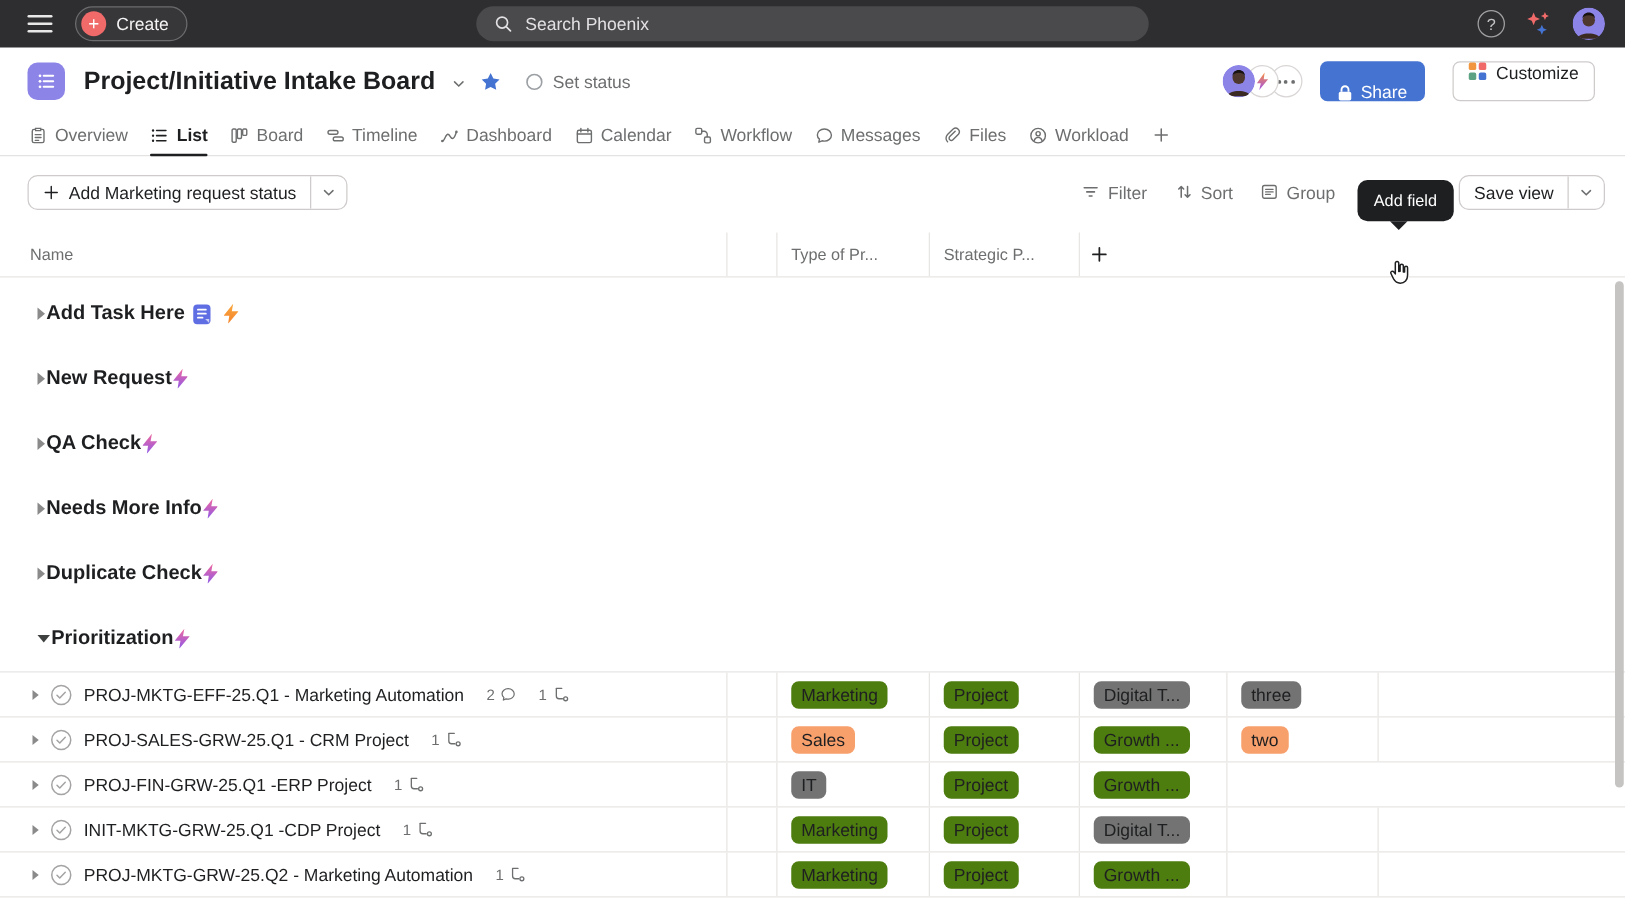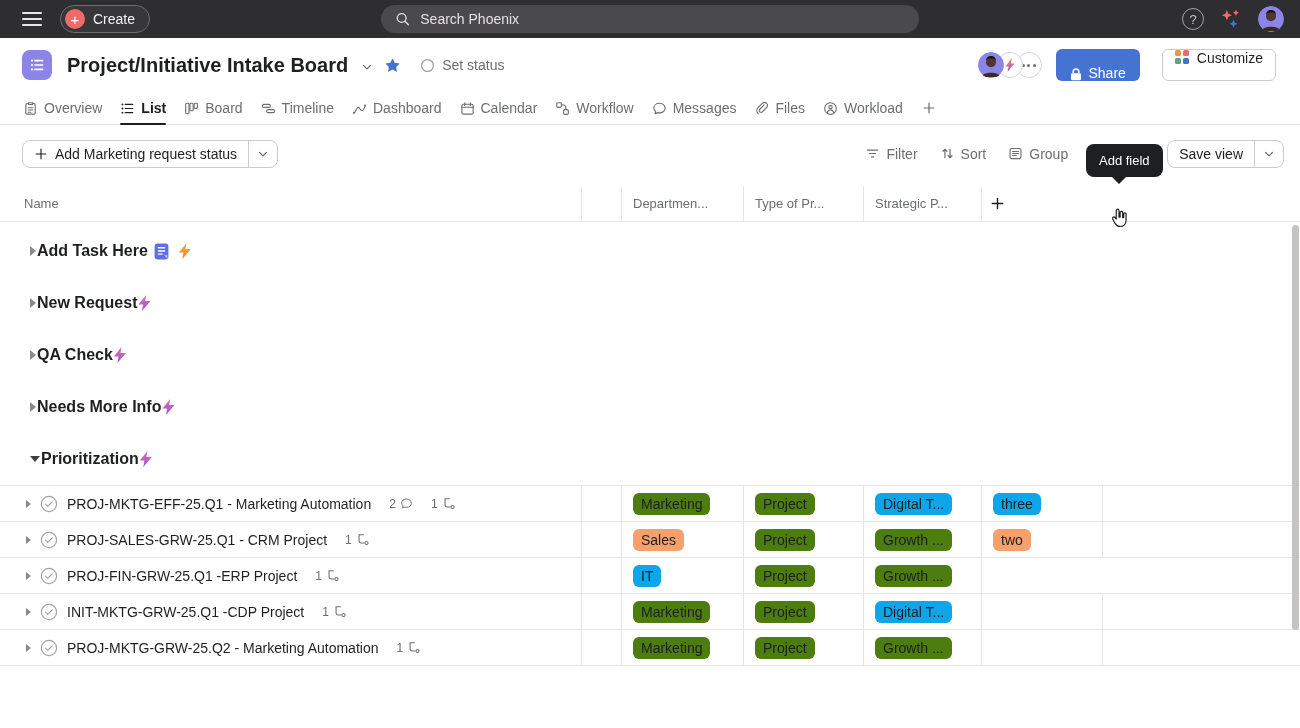--- a/index.html
+++ b/index.html
@@ -82,21 +82,21 @@
   .trow .cell { height:100%; display:flex; align-items:center; border-right:1px solid #e8e6e4; padding-left:11px; }
   .trow .cell.last { border-right:none; }
   .name-cell { padding-left:26px !important; gap:9px; font-size:14px; }
   .task-name { white-space:nowrap; }
   .row-caret { width:0; height:0; border-top:4.5px solid transparent; border-bottom:4.5px solid transparent; border-left:5.5px solid #8a8a8b; flex:none; }
   .meta { color:#6d6e6f; font-size:12px; display:flex; align-items:center; gap:4px; margin-left:9px; }
   .tag { font-size:14px; padding:2px 8px; border-radius:6px; line-height:18px; white-space:nowrap; color:#1e1f21; }
   .tag:empty { display:none; }
   .tag[data-color="green"]  { background:#4d7c0f; }
   .tag[data-color="orange"] { background:#f8a06c; }
-  .tag[data-color="yellow"] { background:#0ea5e9; }
+  .tag[data-color="yellow"] { background:#737373; }
 
   .scroll-thumb { position:absolute; right:1px; top:225px; width:7px; height:405px; background:#c6c4c3; border-radius:4px; z-index:20; cursor:pointer; }
 </style>
 </head>
 <body>
 
 <div class="topbar">
   <div class="hamburger">
       <span></span>
       <span></span>
@@ -341,21 +341,20 @@
             <path d="M3.5 6l4.5 4.5L12.5 6" fill="none" stroke="#6d6e6f" stroke-width="1.6" stroke-linecap="round" stroke-linejoin="round"></path>
           </svg>
       </div>
     </div>
   </div>
 </div>
 
 <div class="grid-row table-head">
   <div class="th first">Name</div>
   <div class="th"></div>
-  <div class="th">Departmen...</div>
   <div class="th">Type of Pr...</div>
   <div class="th">Strategic P...</div>
   <div class="th last">
     <svg width="15" height="15" viewBox="0 0 16 16">
         <path d="M8 2.5v11M2.5 8h11" stroke="#1e1f21" stroke-width="1.5" stroke-linecap="round"></path>
       </svg>
   </div>
 </div>
 
 <div class="sections">
@@ -377,20 +376,25 @@
   <div class="section-row">
     <span class="tri-r"></span>
     <span class="section-title">QA Check</span>
     <span class="bolt pink"></span>
   </div>
   <div class="section-row">
     <span class="tri-r"></span>
     <span class="section-title">Needs More Info</span>
     <span class="bolt pink"></span>
   </div>
+  <div class="section-row">
+    <span class="tri-r"></span>
+    <span class="section-title">Duplicate Check</span>
+    <span class="bolt pink"></span>
+  </div>
   <div class="section-row" style="margin-bottom:8px">
     <span class="tri-d"></span>
     <span class="section-title">Prioritization</span>
     <span class="bolt pink"></span>
   </div>
 </div>
 
 <div class="rows" style="border-top:1px solid #e8e6e4">
 
   <div class="grid-row trow">

